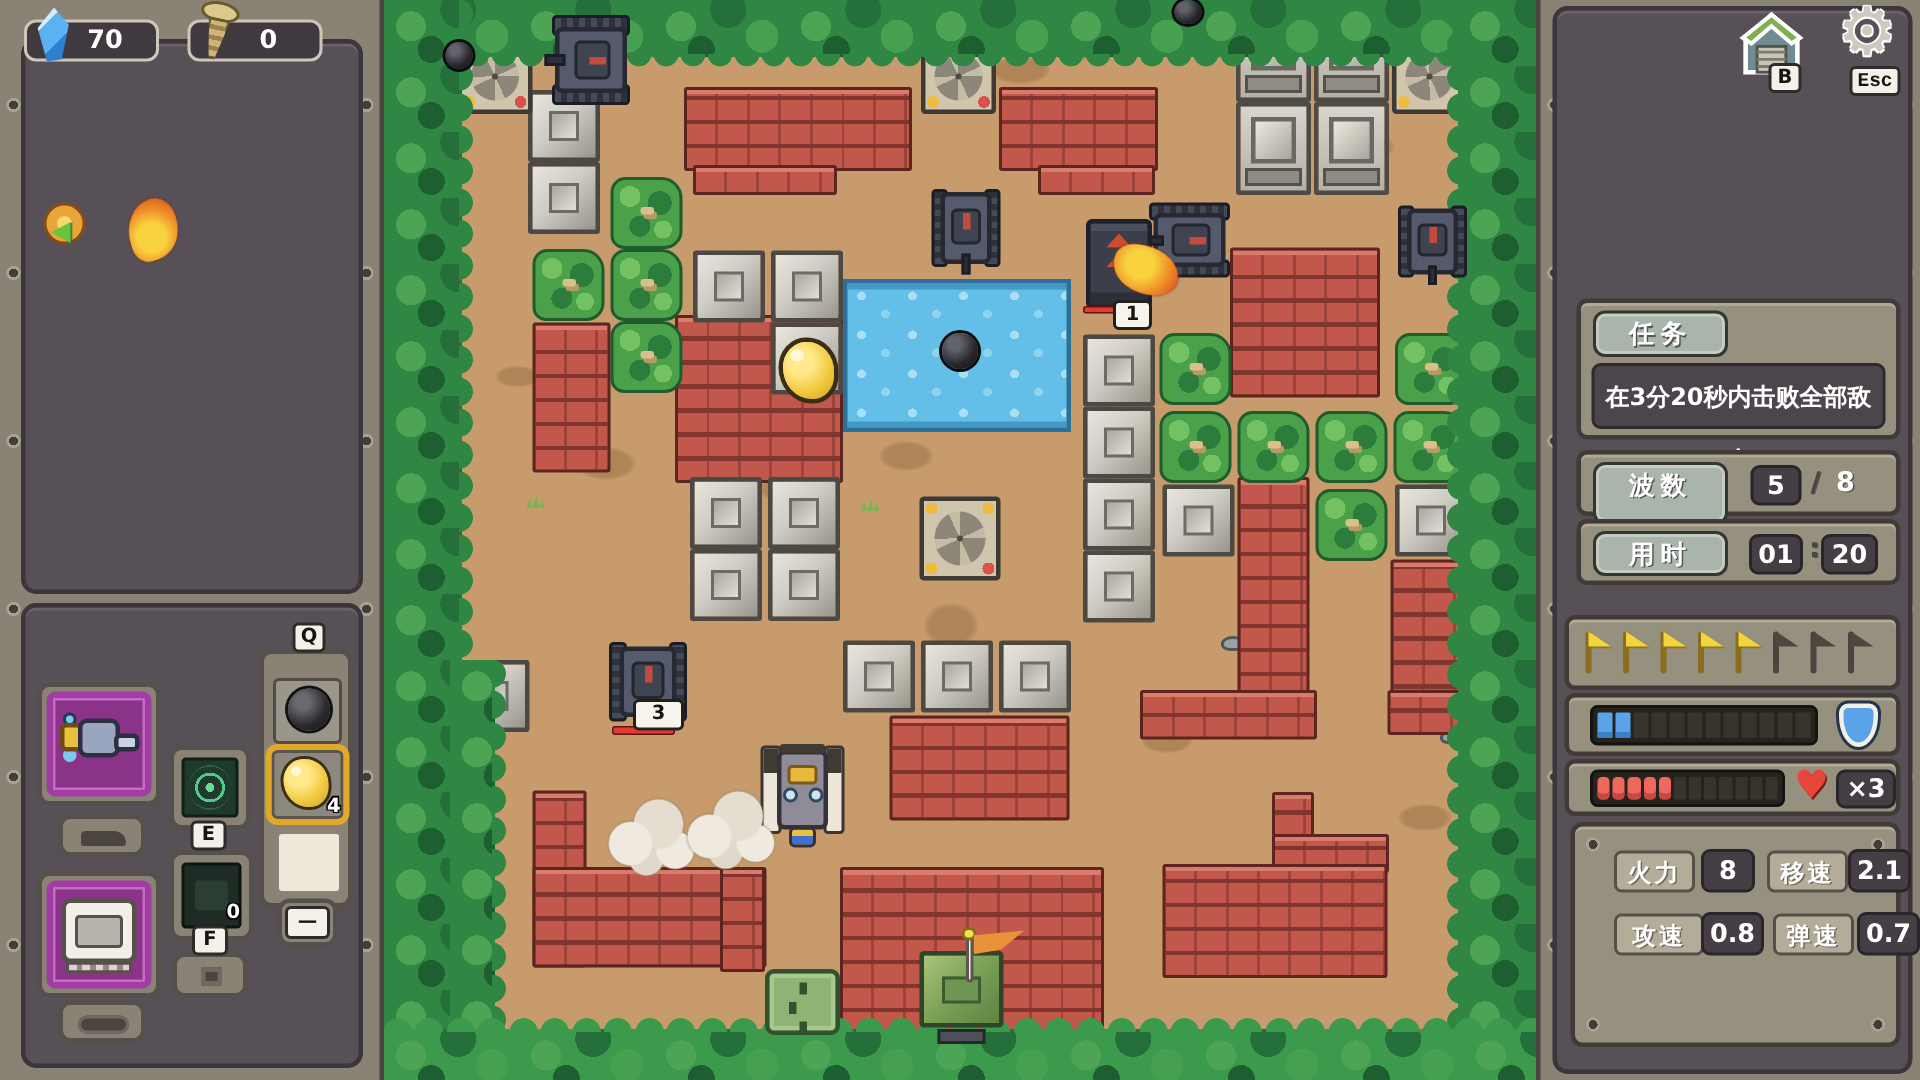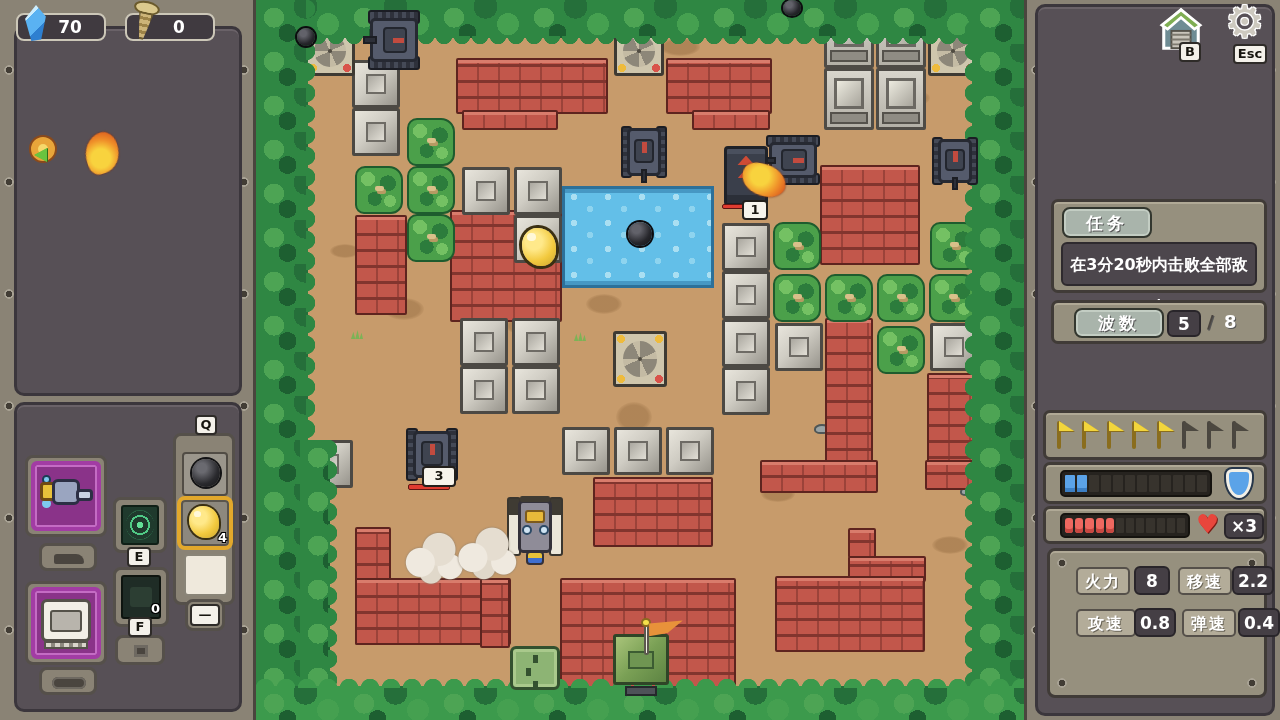--- a/index.html
+++ b/index.html
@@ -459,35 +459,41 @@
         <path d="M3 10 L12 2 L21 10 V22 H3 Z" fill="#6f8c94" stroke="#ffffff" stroke-width="1.6"></path>
         <path d="M2 10 L12 2 L22 10 L19 12 L12 6 L5 12 Z" fill="#7fae53" stroke="#ffffff" stroke-width="1.4"></path>
         <rect x="7" y="13" width="10" height="9" fill="#c9c5bb" stroke="#55524a" stroke-width="1"></rect>
         <path d="M7 15 H17 M7 17.5 H17 M7 20 H17" stroke="#7d796f" stroke-width="1"></path>
       </svg>
     </div>
     <div class="key" style="left:152px;top:42px;width:22px;height:20px;">B</div>
     <div style="position:absolute;left:194px;top:0px;width:54px;height:54px;">
       <span class="gearglyph" style="left:4px;top:-4px;font-size:44px;">⚙</span>
     </div>
-    <div class="key" style="left:206px;top:44px;width:34px;height:20px;">Esc</div>
+    <div class="key" style="left:206px;top:44px;width:34px;height:20px;font-family:Liberation Mono, monospace;">Esc</div>
 
 
     <div class="row" style="left:24px;top:199px;width:216px;height:94px;">
       <div class="label-plate" style="left:8px;top:5px;width:90px;height:31px;line-height:29px;">任务</div>
       <div class="missiontext" style="left:7px;top:40px;width:196px;height:44px;line-height:42px;">在3分20秒内击败全部敌人</div>
     </div>
 
     <div class="row" style="left:24px;top:300px;width:216px;height:44px;">
-      <div class="label-plate" style="left:20px;top:5px;width:90px;height:30px;line-height:28px;font-family:Liberation Serif, serif;">波数</div>
+      <div class="label-plate" style="left:8px;top:5px;width:90px;height:42px;line-height:28px;">波数</div>
       <div class="dpill" style="left:113px;top:7px;width:34px;height:27px;line-height:24px;">5</div>
       <span class="plain dark-sep" style="left:153px;top:8px;">/</span>
       <span class="plain" style="left:170px;top:8px;">8</span>
     </div>
 
+    <div class="row" style="left:24px;top:346px;width:216px;height:44px;">
+      <div class="label-plate" style="left:8px;top:5px;width:90px;height:30px;line-height:28px;">用时</div>
+      <div class="dpill" style="left:112px;top:7px;width:36px;height:27px;line-height:24px;">01</div>
+      <span class="plain dark-sep" style="left:152px;top:6px;">:</span>
+      <div class="dpill" style="left:160px;top:7px;width:38px;height:27px;line-height:24px;">20</div>
+    </div>
 
     <div class="row" style="left:16px;top:410px;width:224px;height:50px;display:flex;align-items:center;gap:3px;padding:0 8px;" id="flags-row">
         <span class="flag lit"></span>
         <span class="flag lit"></span>
         <span class="flag lit"></span>
         <span class="flag lit"></span>
         <span class="flag lit"></span>
         <span class="flag"></span>
         <span class="flag"></span>
         <span class="flag"></span>
@@ -527,20 +533,20 @@
           <span class="seg"></span>
         </div>
       <span class="heart" style="left:150px;top:4px;">♥</span>
       <div class="dpill" style="left:178px;top:4px;width:40px;height:26px;line-height:23px;">×3</div>
     </div>
 
     <div class="statbox" style="left:20px;top:548px;width:220px;height:150px;">
       <div class="statlbl" style="left:26px;top:16px;width:54px;height:28px;line-height:25px;">火力</div>
       <div class="dpill" style="left:84px;top:15px;width:36px;height:29px;line-height:26px;">8</div>
       <div class="statlbl" style="left:128px;top:16px;width:54px;height:28px;line-height:25px;">移速</div>
-      <div class="dpill" style="left:184px;top:15px;width:42px;height:29px;line-height:26px;left:182px;">2.2</div>
+      <div class="dpill" style="left:184px;top:15px;width:42px;height:29px;line-height:26px;left:182px;">2.1</div>
       <div class="statlbl" style="left:26px;top:58px;width:60px;height:28px;line-height:25px;">攻速</div>
       <div class="dpill" style="left:84px;top:57px;width:42px;height:29px;line-height:26px;">0.8</div>
       <div class="statlbl" style="left:132px;top:58px;width:54px;height:28px;line-height:25px;">弹速</div>
-      <div class="dpill" style="left:190px;top:57px;width:42px;height:29px;line-height:26px;left:188px;">0.4</div>
+      <div class="dpill" style="left:190px;top:57px;width:42px;height:29px;line-height:26px;left:188px;">0.7</div>
     </div>
   </aside>
 </div>
 
 </body></html>

